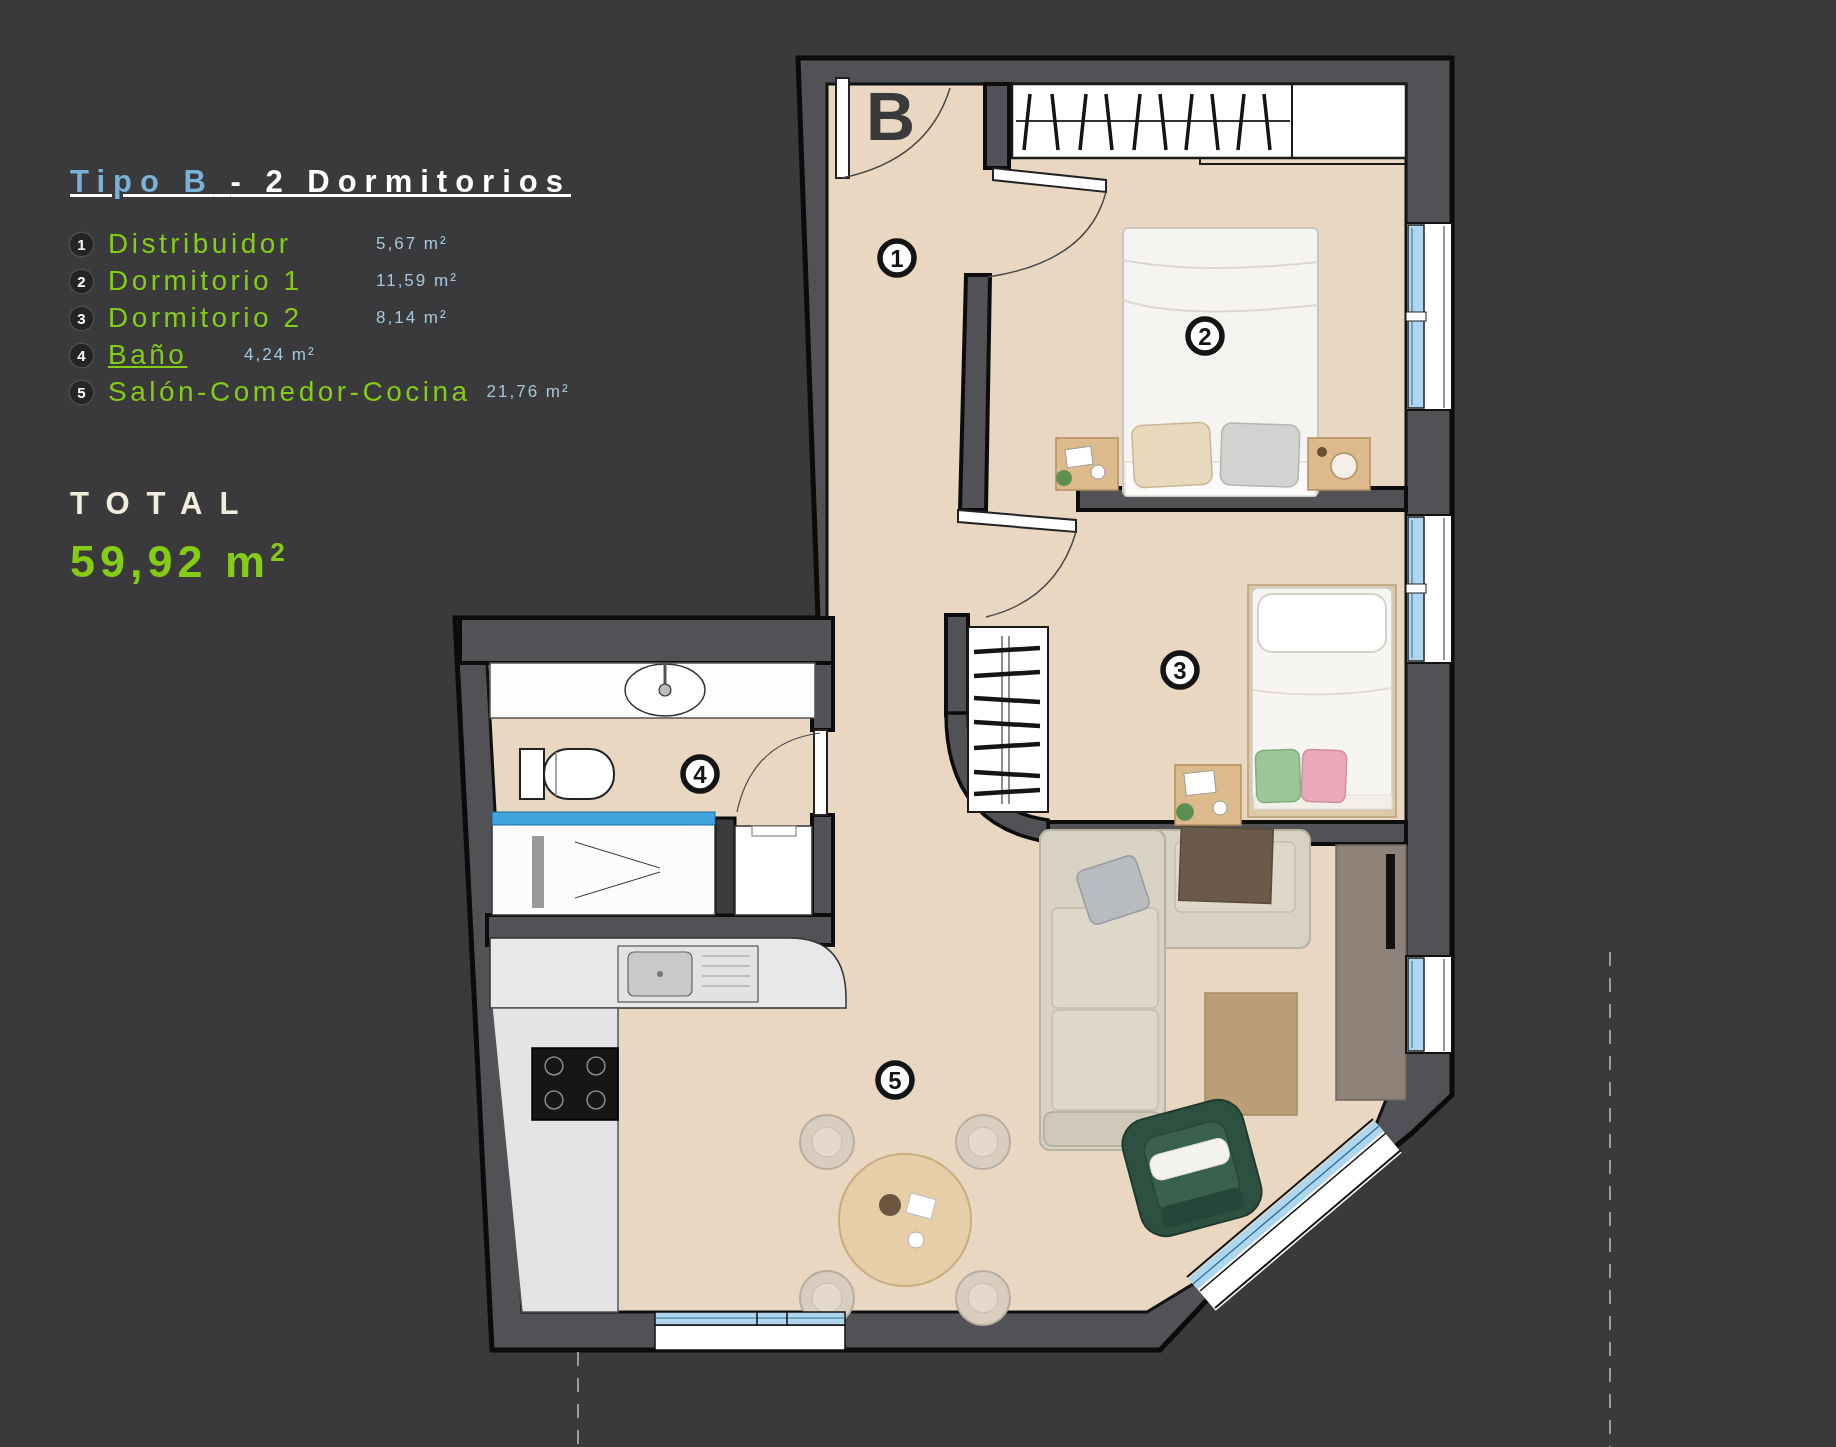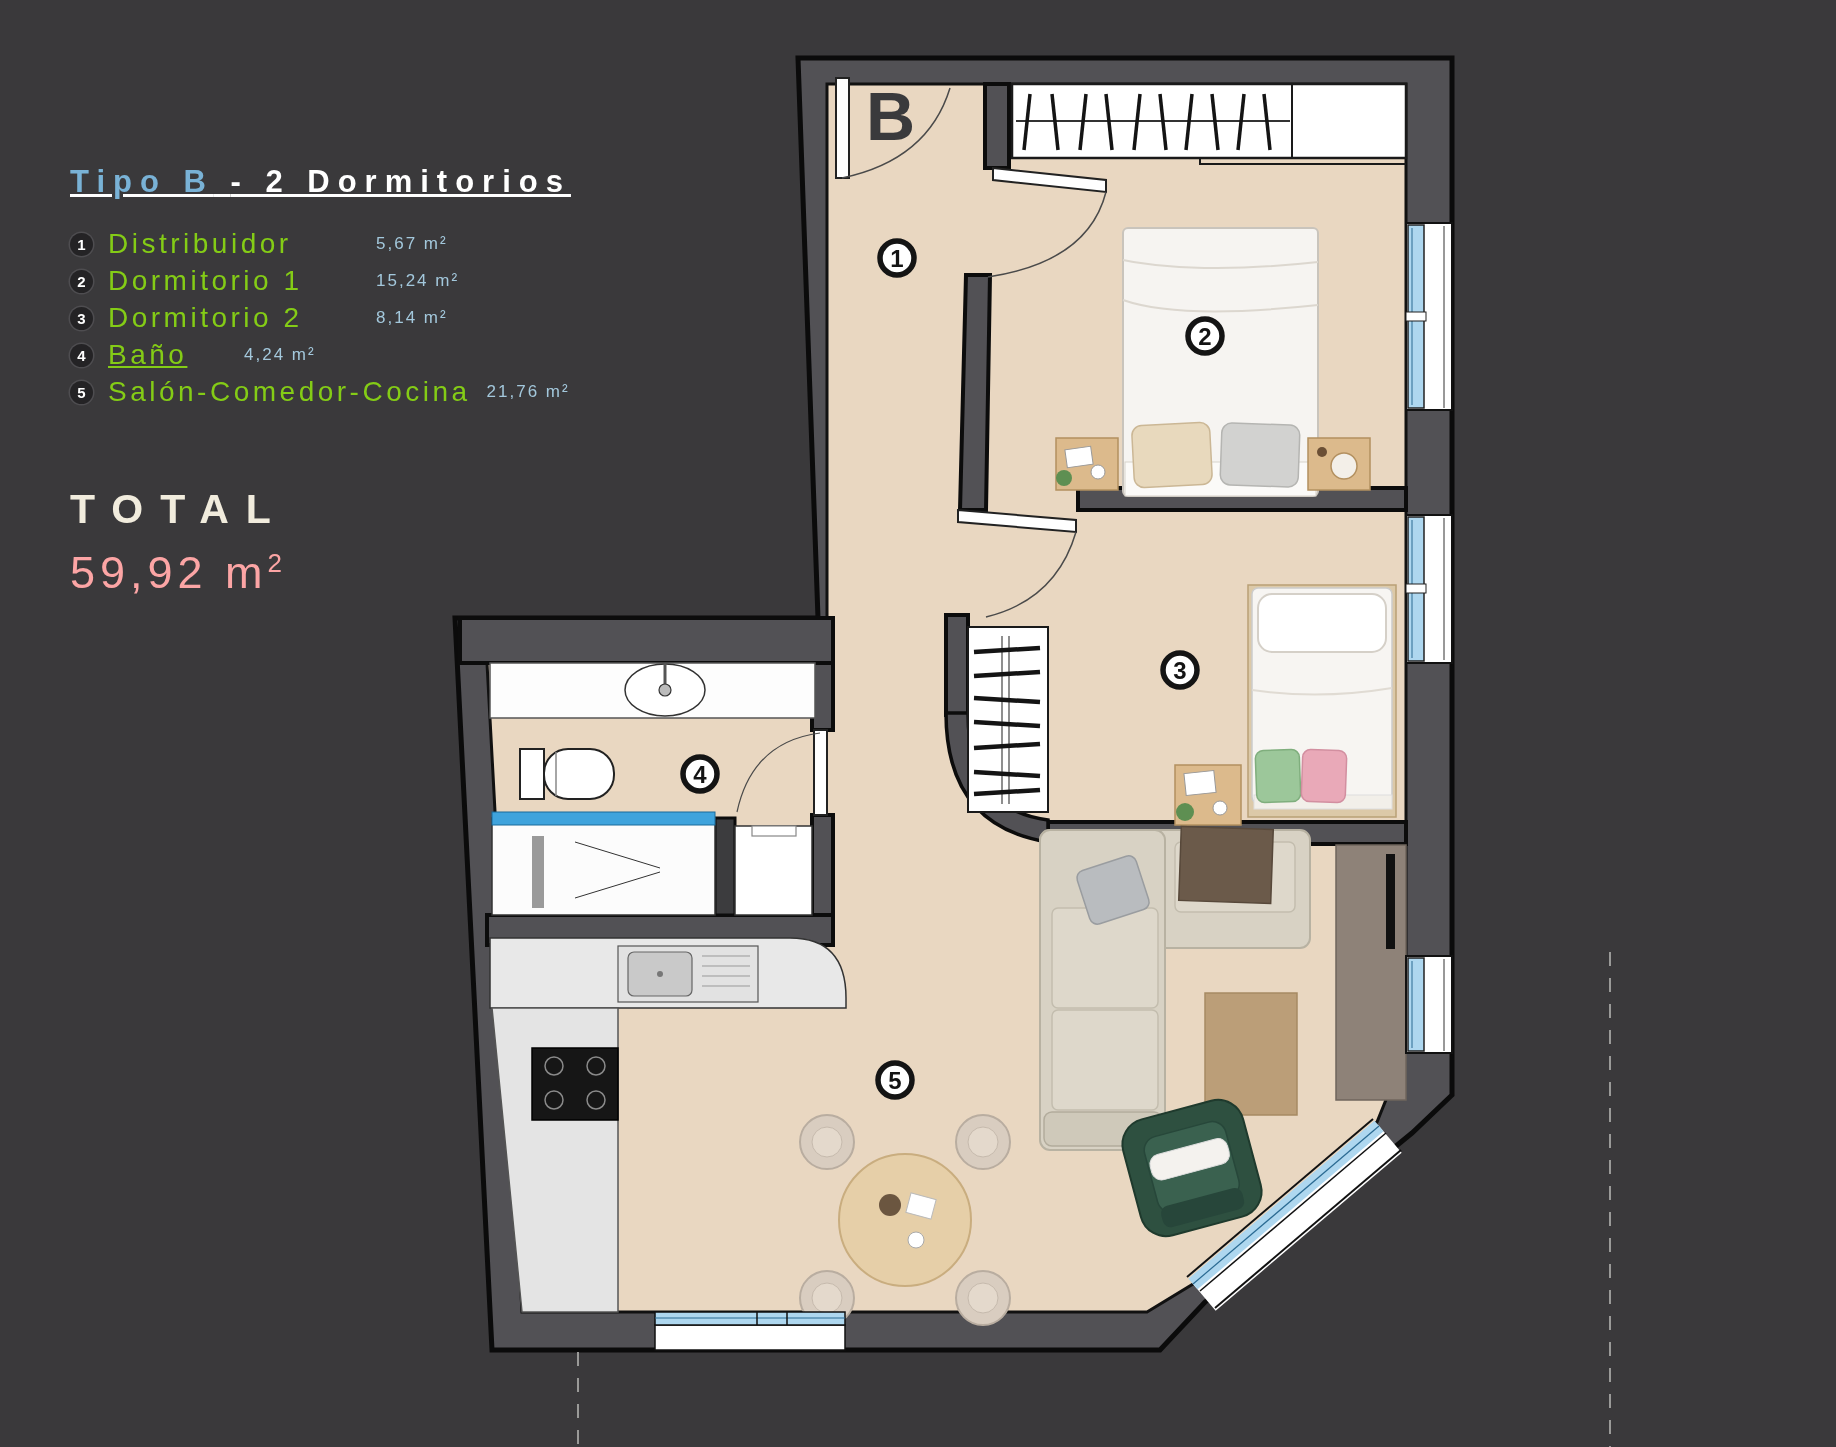--- a/index.html
+++ b/index.html
@@ -21,22 +21,22 @@
     font-size:15px;font-weight:bold;display:flex;align-items:center;justify-content:center;
     margin-right:15px;flex:0 0 auto;box-shadow:0 0 0 1.5px #4e4d50;
   }
   .legend-name{color:#84cc16;font-size:28px;letter-spacing:3.5px;white-space:nowrap;margin-right:16px;}
   .legend-row:nth-child(1) .legend-name,
   .legend-row:nth-child(2) .legend-name,
   .legend-row:nth-child(3) .legend-name{min-width:252px;}
   .legend-row:nth-child(4) .legend-name{min-width:120px;text-decoration:underline;}
   .legend-area{color:#a3c8dc;font-size:17px;letter-spacing:2px;white-space:nowrap;}
   .total-block{margin-top:78px;}
-  .total-label{font-size:41px;font-weight:bold;letter-spacing:17px;color:#f1ecdd;}
-  .total-value{margin-top:14px;font-size:45px;color:#fca5a5;letter-spacing:5px;}
+  .total-label{font-size:31px;font-weight:bold;letter-spacing:17px;color:#f1ecdd;}
+  .total-value{margin-top:14px;font-size:45px;color:#84cc16;letter-spacing:5px;font-weight:bold;}
   .total-value sup{font-size:26px;}
   
   .plan-svg{position:absolute;left:0;top:0;width:1836px;height:1447px;}
   .badge-num{font-size:24px;font-weight:bold;fill:#141414;}
   .plan-letter{font-size:68px;font-weight:bold;fill:#3a3a3c;}
 </style>
 </head>
 <body>
 
 <div class="info-panel">
@@ -44,21 +44,21 @@
 
   <div class="legend">
     <div class="legend-row">
       <span class="legend-bullet">1</span>
       <span class="legend-name">Distribuidor</span>
       <span class="legend-area">5,67 m²</span>
     </div>
     <div class="legend-row">
       <span class="legend-bullet">2</span>
       <span class="legend-name">Dormitorio 1</span>
-      <span class="legend-area">15,24 m²</span>
+      <span class="legend-area">11,59 m²</span>
     </div>
     <div class="legend-row">
       <span class="legend-bullet">3</span>
       <span class="legend-name">Dormitorio 2</span>
       <span class="legend-area">8,14 m²</span>
     </div>
     <div class="legend-row">
       <span class="legend-bullet">4</span>
       <span class="legend-name">Baño</span>
       <span class="legend-area">4,24 m²</span>

